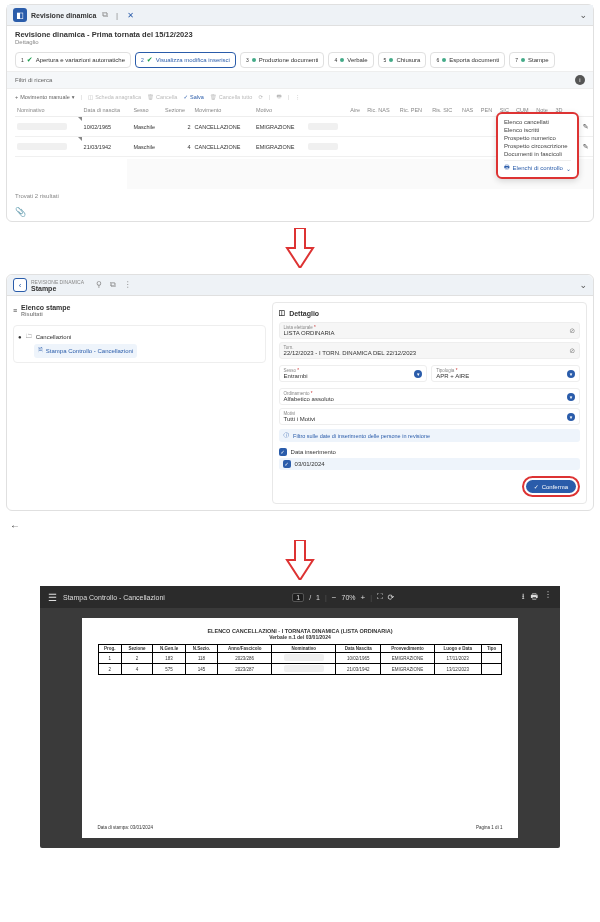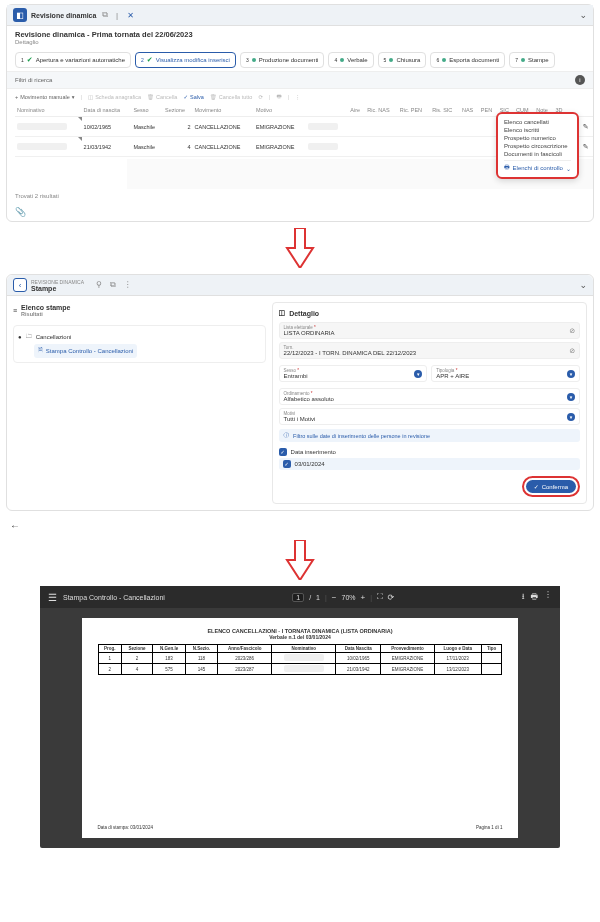--- a/index.html
+++ b/index.html
@@ -93,21 +93,21 @@
 <div class="panel panel1wrap">
   <div class="tabhdr">
     <span class="tabchip">◧</span>
     <span class="tabtitle">Revisione dinamica</span>
     <span class="tabicn">⧉</span>
     <span class="tabicn">|</span>
     <span class="tabx">✕</span>
     <span class="chev">⌄</span>
   </div>
   <div class="subhead">
-    <div class="t">Revisione dinamica - Prima tornata del 22/06/2023</div>
+    <div class="t">Revisione dinamica - Prima tornata del 15/12/2023</div>
     <div class="s">Dettaglio</div>
   </div>
   <div class="steps" id="steps">
       <div class="step">
         <span class="n">1</span>
         <span class="chk">✔</span>
         <span>Apertura e variazioni automatiche</span>
       </div>
       <div class="step sel">
         <span class="n">2</span>

